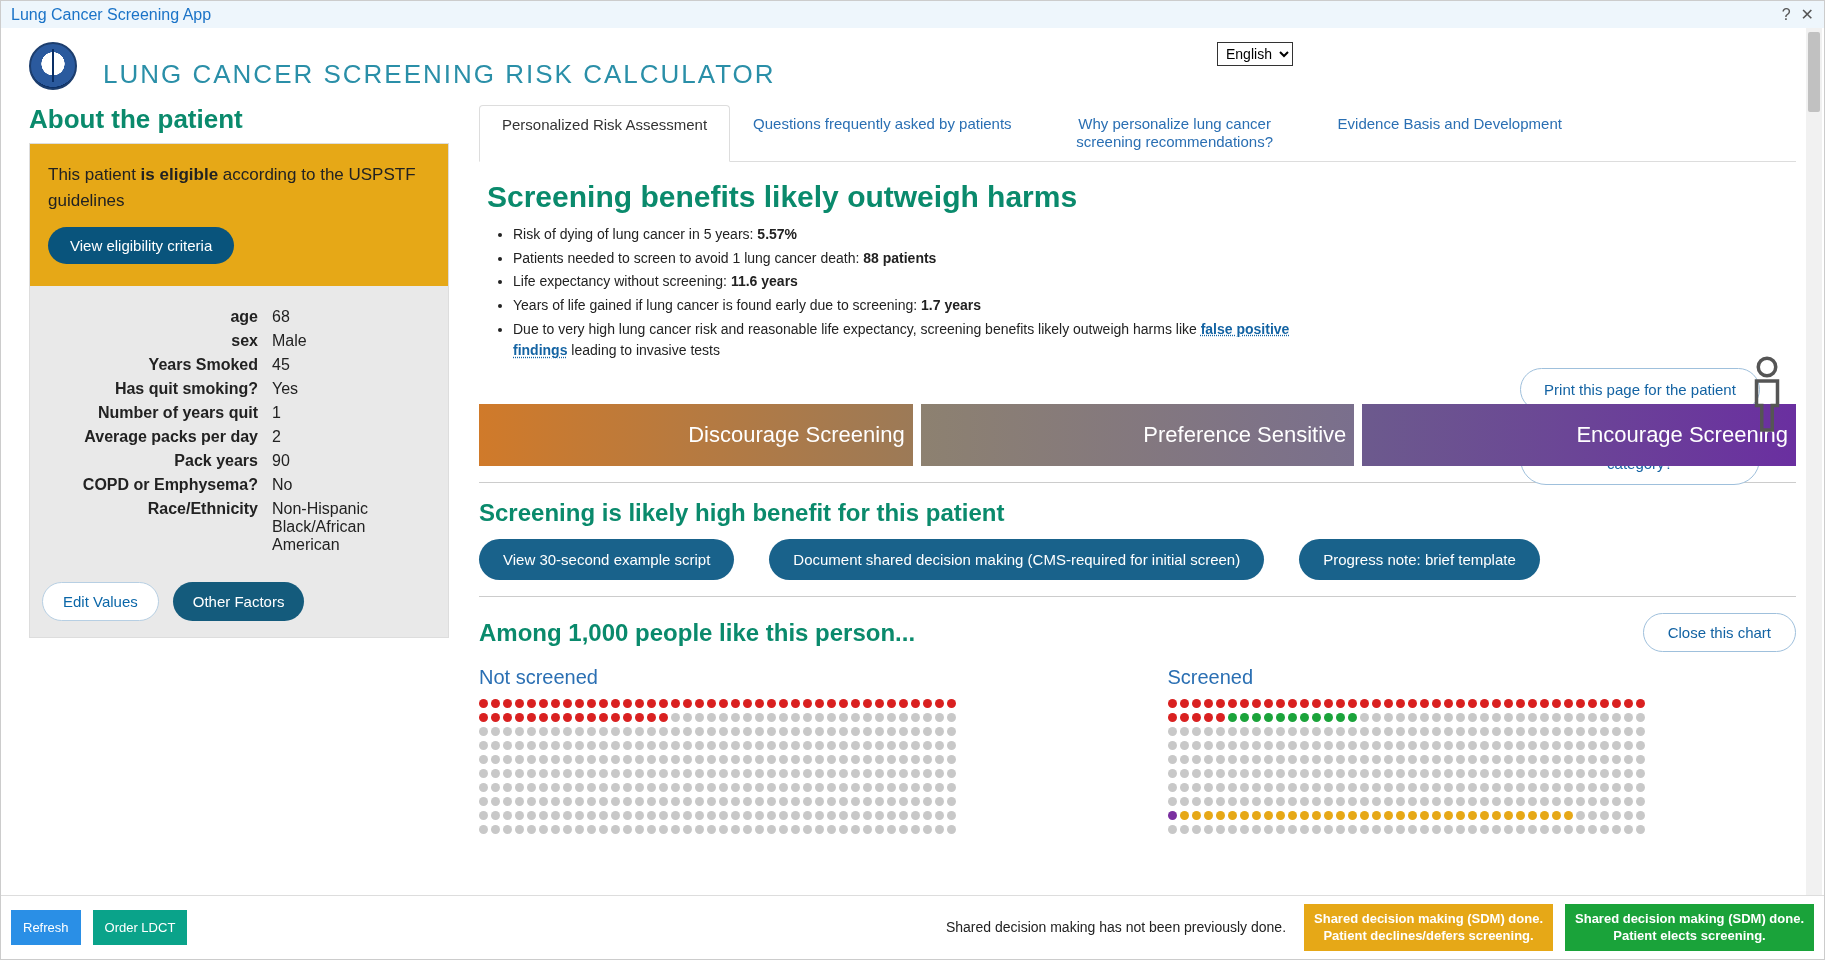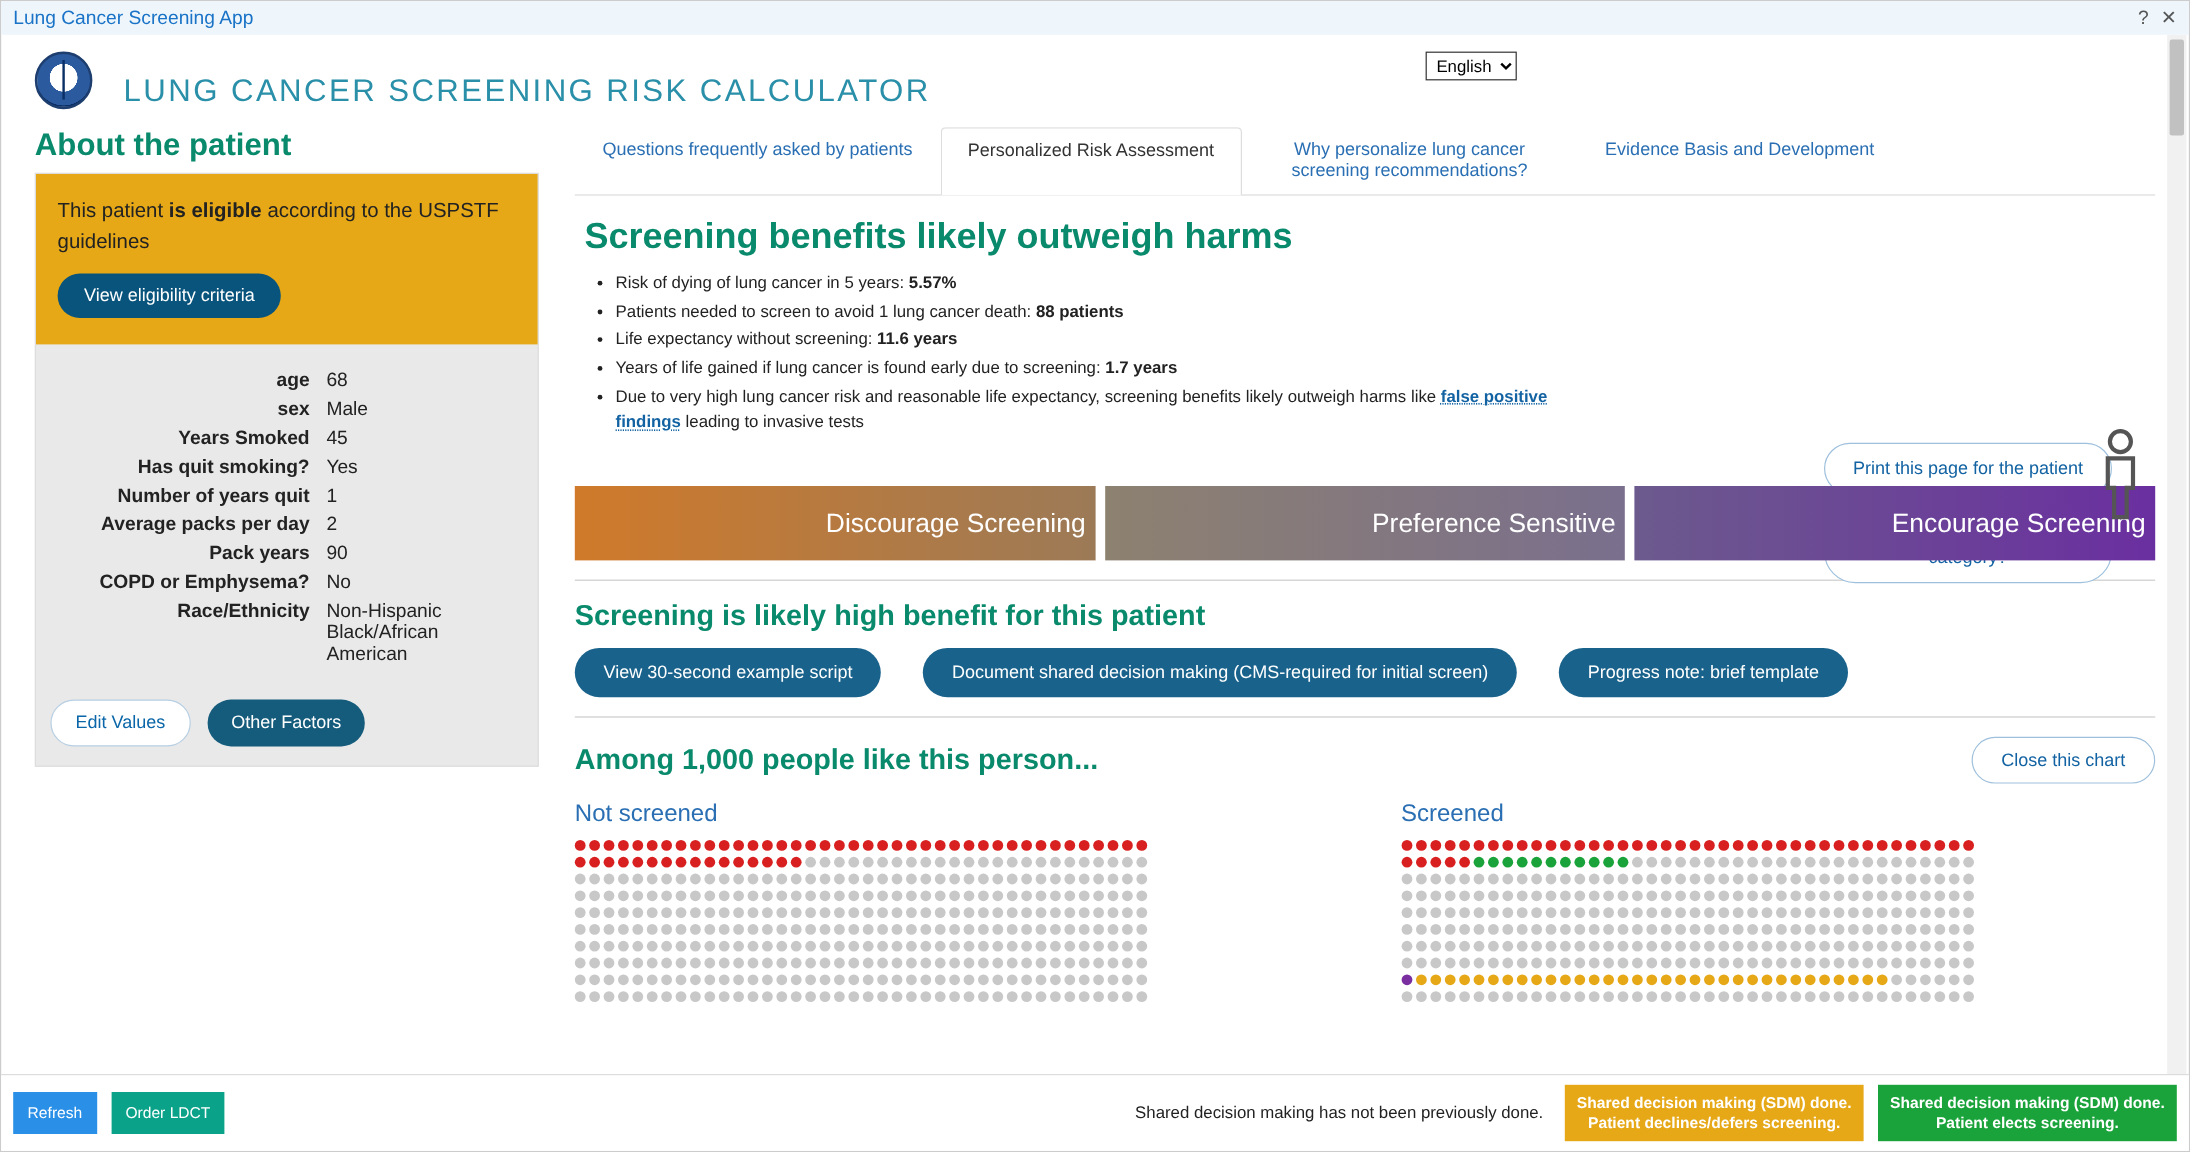--- a/index.html
+++ b/index.html
@@ -6,21 +6,21 @@
 body{background:#eef6fc;width:1825px;height:960px;overflow:hidden;font-size:14px;color:#222}
 .window{background:#fff;margin:0;height:100%;display:flex;flex-direction:column;border:1px solid #ccc}
 .titlebar{display:flex;align-items:flex-end;padding:4px 10px;background:#eef6fc;color:#1a73c7;font-size:16px}
 .titlebar .ttext{flex:1}
 .titlebar .ticon{color:#555;margin-left:10px;font-size:16px;cursor:default}
 .content{flex:1;overflow:auto;padding:0 28px 10px 28px;position:relative}
 .apphead{display:flex;align-items:flex-end;gap:26px;padding:14px 0}
 .logo{width:48px;height:48px;border-radius:50%;background:radial-gradient(circle at 50% 45%,#fff 0 35%,#2b5a9e 36% 70%,#0a2f66 71%);position:relative;border:2px solid #1d3e6e}
 .logo::after{content:"";position:absolute;left:50%;top:12%;width:2px;height:74%;background:#0a2f66;transform:translateX(-50%)}
 .apptitle{color:#2a8fa8;font-size:26px;letter-spacing:2px;font-weight:300}
-.langsel{position:absolute;top:14px;right:560px;border:1px solid #333;padding:2px 4px;font-size:14px;background:#fff}
+.langsel{position:absolute;top:14px;right:531px;border:1px solid #333;padding:2px 4px;font-size:14px;background:#fff}
 .cols{display:flex;gap:30px;align-items:flex-start}
 .side{width:420px}
 .sideh{color:#0a8a6c;font-size:26px;font-weight:700;margin-bottom:8px}
 .eligbox{background:#e9e9e9;border:1px solid #ddd;margin-bottom:10px}
 .elignote{background:#e6a817;padding:18px 18px 22px 18px;color:#222;font-size:17px;line-height:1.5}
 .elignote b{font-weight:700}
 .btnblue{display:inline-block;background:#09547c;color:#fff;border:none;border-radius:22px;padding:10px 22px;font-size:15px;margin-top:14px;cursor:pointer}
 .plist{padding:16px 12px 16px 12px;font-size:16px;color:#222}
 .prow{display:flex;margin:6px 0}
 .plab{width:230px;text-align:right;font-weight:700;padding-right:14px}
@@ -152,22 +152,22 @@
 
           <div class="sidebtns">
             <button class="btnoutline">Edit Values</button>
             <button class="btnteal">Other Factors</button>
           </div>
         </div>
       </div>
 
       <div class="main">
         <div class="tabs">
+          <div class="tab active">Personalized Risk Assessment</div>
           <div class="tab">Questions frequently asked by patients</div>
-          <div class="tab active">Personalized Risk Assessment</div>
           <div class="tab multi">Why personalize lung cancer screening recommendations?</div>
           <div class="tab">Evidence Basis and Development</div>
         </div>
 
         <div style="position:relative">
           <div class="assessh">Screening benefits likely outweigh harms</div>
 
           <ul class="bullets">
             <li><span>Risk of dying of lung cancer in 5 years: </span><b>5.57%</b></li>
             <li><span>Patients needed to screen to avoid 1 lung cancer death: </span><b>88 patients</b></li>

